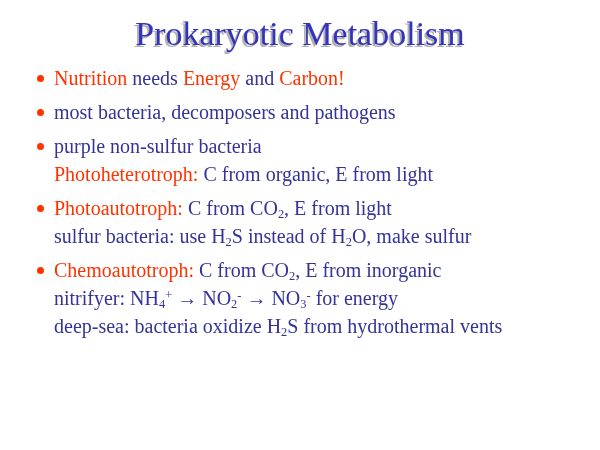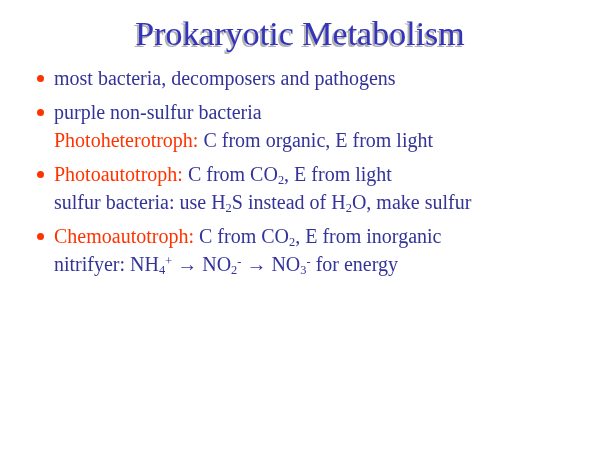--- a/index.html
+++ b/index.html
@@ -50,31 +50,36 @@
   sup { vertical-align: 0.5em; }
 </style>
 </head>
 <body>
 
 <div class="slide" style="--title-blue: #3333bb; --blue: #333399; --red: #ff3300; --shadow-gray: #b0b0b0; --bg: #ffffff;">
   <div class="title">Prokaryotic Metabolism</div>
   <div class="bullets">
       <div class="bullet-item">
         <span class="dot"></span>
+        <div class="line"><span class="red">Nutrition</span><span class="blue"> needs </span><span class="red">Energy</span><span class="blue"> and </span><span class="red">Carbon!</span></div>
+      </div>
+      <div class="bullet-item">
+        <span class="dot"></span>
         <div class="line"><span class="blue">most bacteria, decomposers and pathogens</span></div>
       </div>
       <div class="bullet-item">
         <span class="dot"></span>
         <div class="line"><span class="blue">purple non-sulfur bacteria</span></div>
         <div class="line"><span class="red">Photoheterotroph:</span><span class="blue"> C from organic, E from light</span></div>
       </div>
       <div class="bullet-item">
         <span class="dot"></span>
         <div class="line"><span class="red">Photoautotroph:</span><span class="blue"> C from CO</span><sub class="blue">2</sub><span class="blue">, E from light</span></div>
         <div class="line"><span class="blue">sulfur bacteria: use H</span><sub class="blue">2</sub><span class="blue">S instead of H</span><sub class="blue">2</sub><span class="blue">O, make sulfur</span></div>
       </div>
       <div class="bullet-item">
         <span class="dot"></span>
         <div class="line"><span class="red">Chemoautotroph:</span><span class="blue"> C from CO</span><sub class="blue">2</sub><span class="blue">, E from inorganic</span></div>
         <div class="line"><span class="blue">nitrifyer: NH</span><sub class="blue">4</sub><sup class="blue">+</sup><span class="blue"> → NO</span><sub class="blue">2</sub><sup class="blue">-</sup><span class="blue"> → NO</span><sub class="blue">3</sub><sup class="blue">-</sup><span class="blue"> for energy</span></div>
+        <div class="line"><span class="blue">deep-sea: bacteria oxidize H</span><sub class="blue">2</sub><span class="blue">S from hydrothermal vents</span></div>
       </div>
     </div>
 </div>
 
 </body></html>

